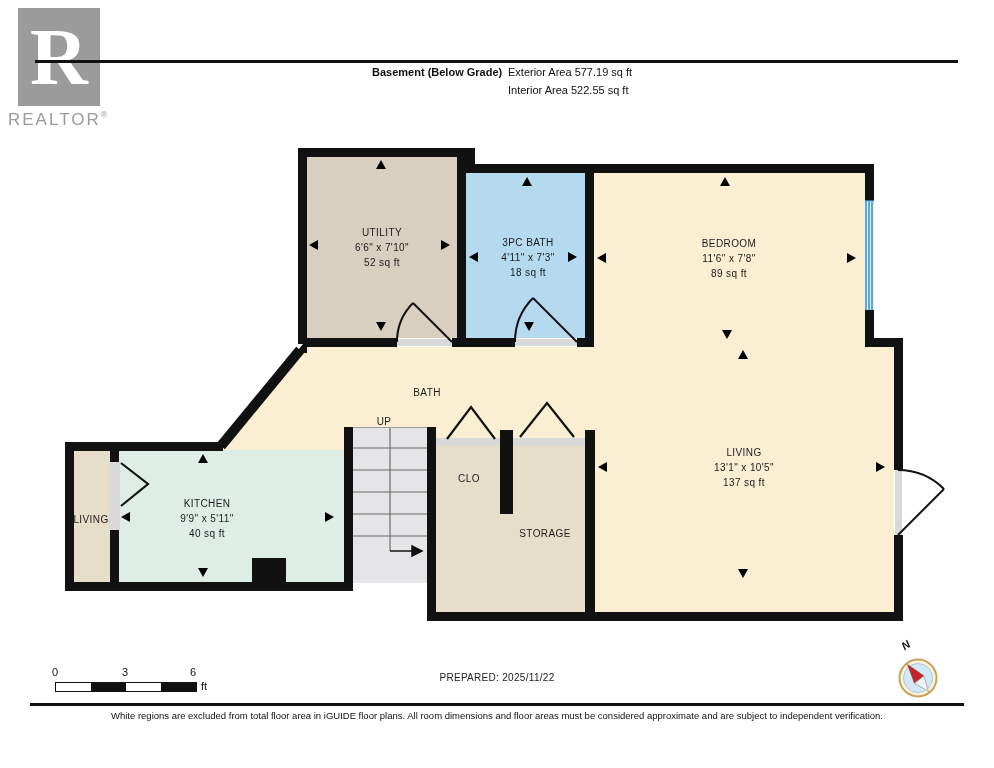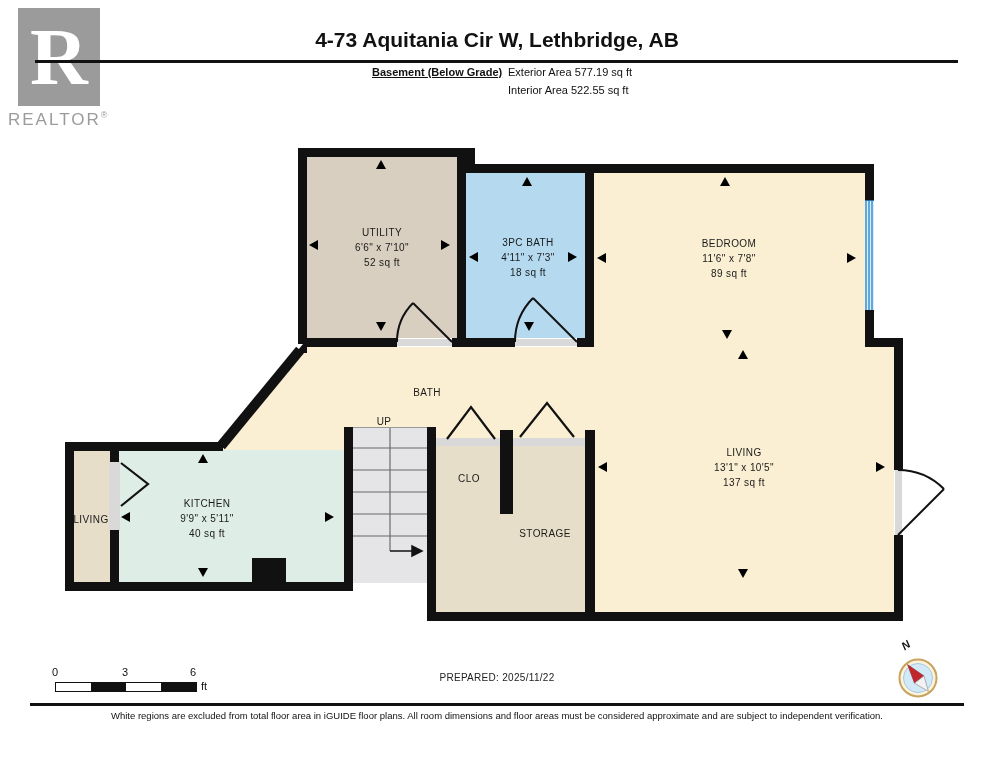--- a/index.html
+++ b/index.html
@@ -8,21 +8,21 @@
   
   .logo-box{position:absolute;left:18px;top:8px;width:82px;height:98px;background:#9B9B9B;
             text-align:center;}
   .logo-box span{font-family:"Liberation Serif", serif;font-weight:bold;font-size:80px;
                  line-height:98px;color:#fff;}
   .logo-text{position:absolute;left:8px;top:110px;width:120px;font-size:17px;letter-spacing:2px;
              color:#9B9B9B;}
   .logo-text sup{font-size:9px;}
   .top-rule{position:absolute;left:35px;top:60px;width:923px;height:3px;background:#111;}
   .title{position:absolute;left:0;right:0;top:28px;text-align:center;font-size:21px;font-weight:bold;}
-  .floor-label{position:absolute;left:372px;top:66px;font-size:11px;font-weight:bold;text-decoration:underline;}
+  .floor-label{position:absolute;left:372px;top:66px;font-size:11px;font-weight:bold;}
   .area-ext{position:absolute;left:508px;top:66px;font-size:11px;}
   .area-int{position:absolute;left:508px;top:84px;font-size:11px;}
   
   .fill,.wall,.thr,.window{position:absolute;}
   .wall{background:#111;}
   .thr{background:#D9D9D9;}
   .window{background:repeating-linear-gradient(to right,#5FA8DC 0 1.5px,#D9EDFB 1.5px 3px);
           border-top:1px solid #2e6da0;border-bottom:1px solid #2e6da0;}
   .cream{background:#FAEFD3;} .ut{background:#D8CFC0;} .bt{background:#B5DAF0;}
   .kt{background:#DEEDE6;} .bg{background:#E7DEC9;} .st{background:#E5E5E7;border-top:1px solid #999;}
@@ -50,21 +50,20 @@
 </head>
 <body>
 
 <div class="page">
 
   <div class="logo-box">
     <span>R</span>
   </div>
   <div class="logo-text"><span>REALTOR</span><sup>®</sup></div>
   <div class="top-rule"></div>
-  <div class="title">4-73 Aquitania Cir W, Lethbridge, AB</div>
   <div class="floor-label">Basement (Below Grade)</div>
   <div class="area-ext">Exterior Area 577.19 sq ft</div>
   <div class="area-int">Interior Area 522.55 sq ft</div>
 
   <div class="fill cream" style="left:594px;top:173px;width:271px;height:174px;"></div>
   <div class="fill cream" style="left:594px;top:347px;width:300px;height:265px;"></div>
   <div class="fill cream" style="left:307px;top:347px;width:287px;height:103px;"></div>
   <div class="fill cream" style="left:223px;top:347px;width:84px;height:103px;"></div>
   <div class="fill ut" style="left:307px;top:157px;width:150px;height:181px;"></div>
   <div class="fill bt" style="left:466px;top:173px;width:119px;height:165px;"></div>

